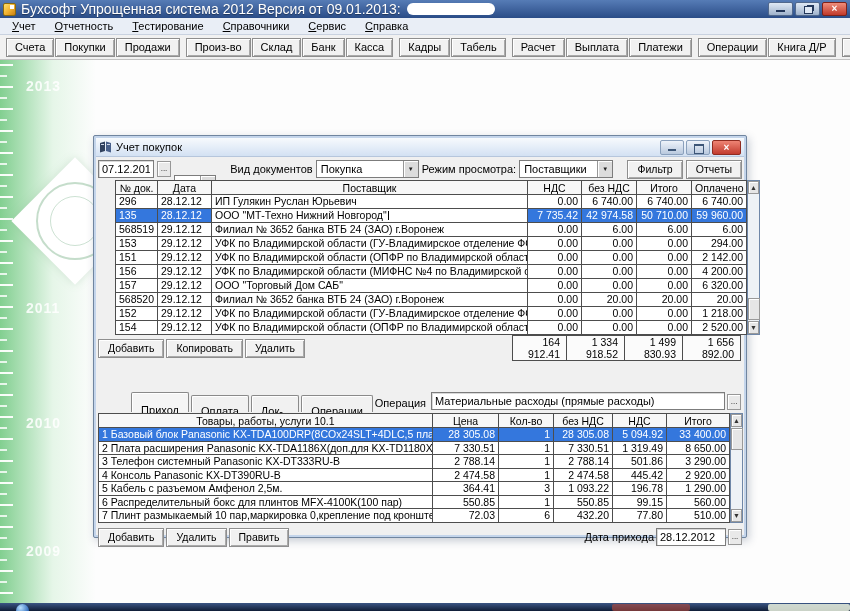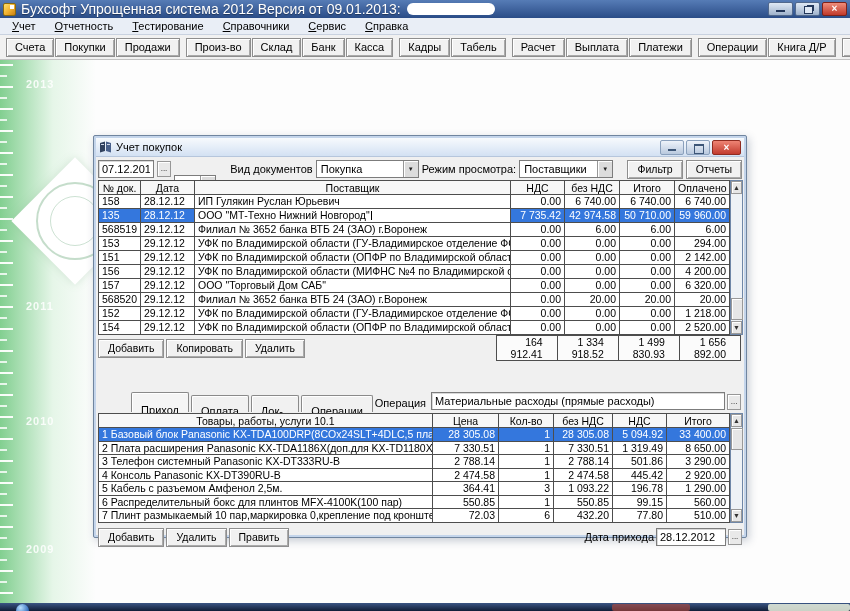--- a/index.html
+++ b/index.html
@@ -37,21 +37,21 @@
   .tbtn.red { color:#d23f3f; }
 
   
   #desktop { position:absolute; left:0; top:60px; width:850px; height:543px; background:#fdfdfd; }
   #ruler { position:absolute; left:0; top:0; width:96px; height:543px;
     background:linear-gradient(90deg,#82cf90 0%, rgba(210,240,215,.55) 55%, rgba(255,255,255,0) 100%); }
   .ticks-major { position:absolute; left:0; top:4px; bottom:0; width:13px;
     background:repeating-linear-gradient(to bottom, rgba(255,255,255,.95) 0 2px, transparent 2px 22px); }
   .ticks-minor { position:absolute; left:0; top:15px; bottom:0; width:7px;
     background:repeating-linear-gradient(to bottom, rgba(255,255,255,.8) 0 2px, transparent 2px 22px); }
-  .year-label { position:absolute; left:26px; color:rgba(255,255,255,.85); font-size:11px;
+  .year-label { position:absolute; left:26px; color:rgba(255,255,255,.85); font-size:14px;
     font-weight:bold; letter-spacing:1px; }
   .year-label:nth-child(1){ top:18px; } .year-label:nth-child(2){ top:240px; }
   .year-label:nth-child(3){ top:355px; } .year-label:nth-child(4){ top:483px; }
   #watermark { position:absolute; left:12px; top:98px; width:126px; height:126px; }
   #watermark .diamond { position:absolute; left:18px; top:18px; width:90px; height:90px;
     background:#fff; transform:rotate(45deg); box-shadow:0 0 8px rgba(120,170,130,.25); }
   #watermark .stamp { position:absolute; left:24px; top:24px; width:78px; height:78px; border-radius:50%;
     border:2px solid rgba(110,170,125,.40); }
   #watermark .stamp-inner { position:absolute; left:38px; top:38px; width:50px; height:50px; border-radius:50%;
     border:1px solid rgba(110,170,125,.35); }
@@ -109,30 +109,30 @@
   .sb { width:14px; background:#eef2f6; border:1px solid #6f87a8; border-left-width:1px;
     display:flex; flex-direction:column; }
   .sb .arrow { height:13px; background:#e6e6e6; border:1px solid #999;
     box-shadow:inset 1px 1px 0 #fff; font-size:7px; color:#333; text-align:center; line-height:11px; }
   .sb .track { flex:1; position:relative; }
   .sb .thumb { position:absolute; left:0; width:12px; height:22px; background:#e6e6e6;
     border:1px solid #999; box-shadow:inset 1px 1px 0 #fff; }
   #sup-scroll .thumb { bottom:1px; }
   #item-scroll .thumb { top:1px; }
 
-  #suppliers-area { left:2px; top:23px; width:645px; height:155px; }
+  #suppliers-area { left:19px; top:23px; width:645px; height:155px; }
   #suppliers-table { width:631px; }
   col.c-doc{width:42px;} col.c-date{width:54px;} col.c-sup{width:316px;}
   col.c-n1{width:54px;} col.c-n2{width:55px;} col.c-n3{width:55px;} col.c-n4{width:55px;}
 
   #totals-row { position:absolute; left:2px; top:181px; width:645px; height:20px;
     display:flex; align-items:center; }
   #totals-table { border-collapse:collapse; margin-right:2px; }
   #totals-table td { border:1px solid #4d4d4d; background:#fbfbfb; height:15px;
-    font-size:10.5px; text-align:right; padding:0 14px; }
+    font-size:10.5px; text-align:right; padding:0 6px; }
   #totals-table td:nth-child(1){width:54px;} #totals-table td:nth-child(2){width:58px;}
   #totals-table td:nth-child(3){width:58px;} #totals-table td:nth-child(4){width:58px;}
 
   
   #tabs-row { position:absolute; left:0; top:233px; width:648px; height:22px;
     display:flex; align-items:flex-end; padding:0 2px; }
   #tabs-row .indent { width:34px; }
   .tab { height:17px; padding:8px 9px 0; background:#f1f1f1; border:1px solid #8a8a8a; border-bottom:none;
     border-radius:2px 2px 0 0; box-shadow:inset 1px 1px 0 #fff; margin-right:2px; font-size:11px; line-height:15px; }
   .tab.active { height:20px; line-height:18px; background:#f5f5f5; }
@@ -312,21 +312,21 @@
 
   <th>без НДС</th>
 
   <th>Итого</th>
 
   <th>Оплачено</th>
 </tr>
             </thead>
           <tbody>
   <tr>
-    <td>158</td>
+    <td>296</td>
     <td>28.12.12</td>
     <td class="sup">ИП Гулякин Руслан Юрьевич</td>
     <td class="num">0.00</td>
     <td class="num">6 740.00</td>
     <td class="num">6 740.00</td>
     <td class="num">6 740.00</td>
   </tr>
 
   <tr class=" selected editing">
     <td>135</td>

